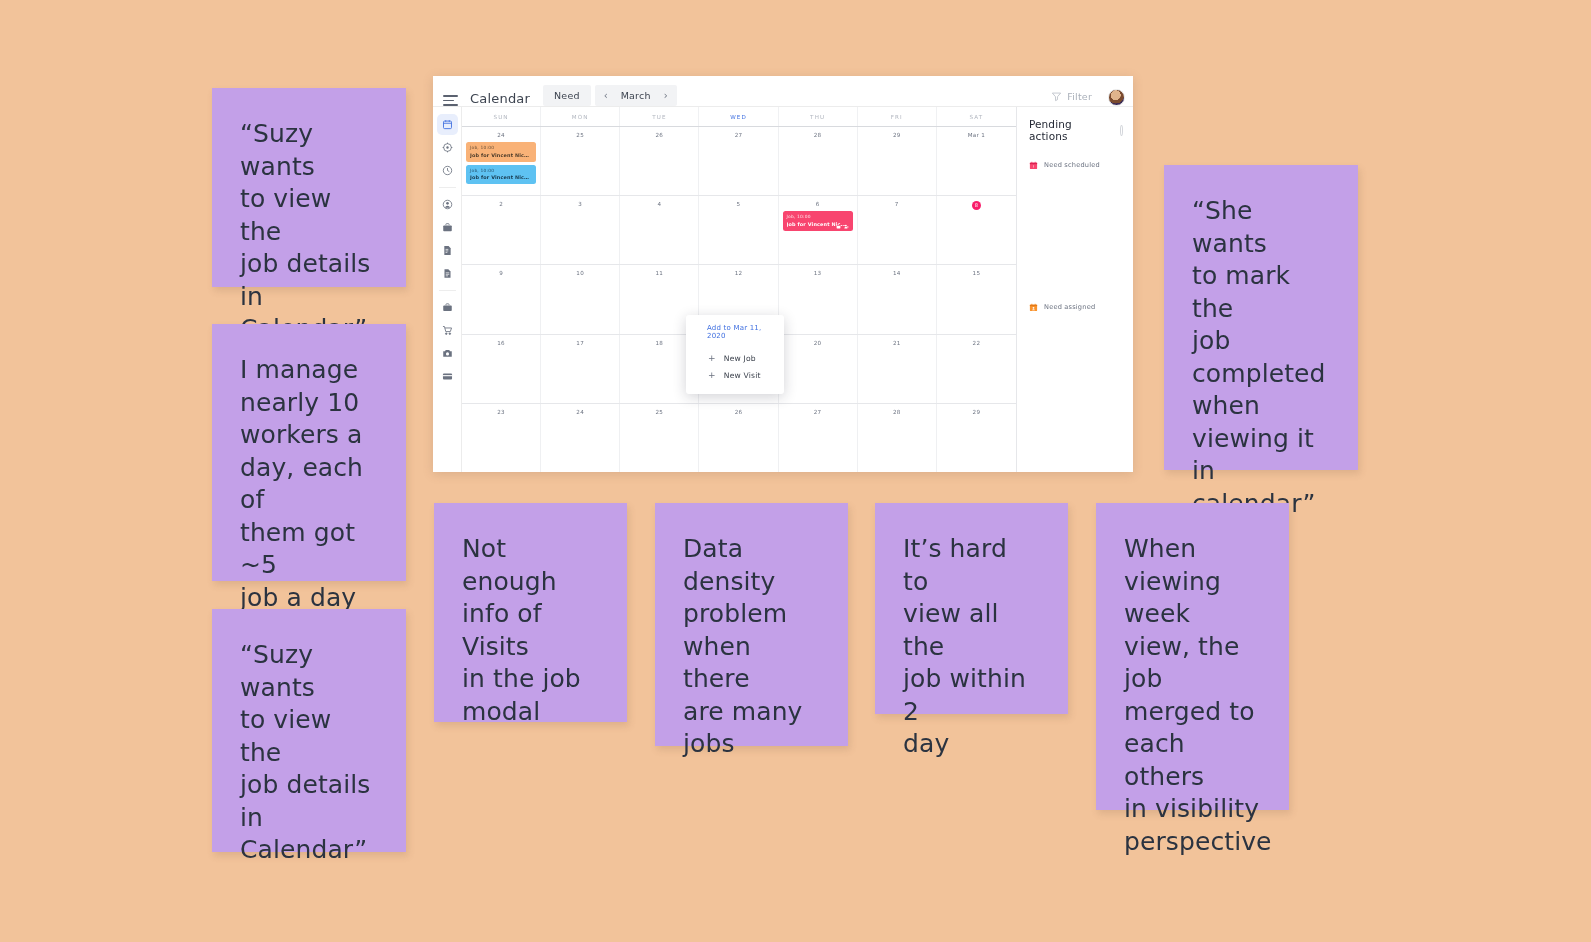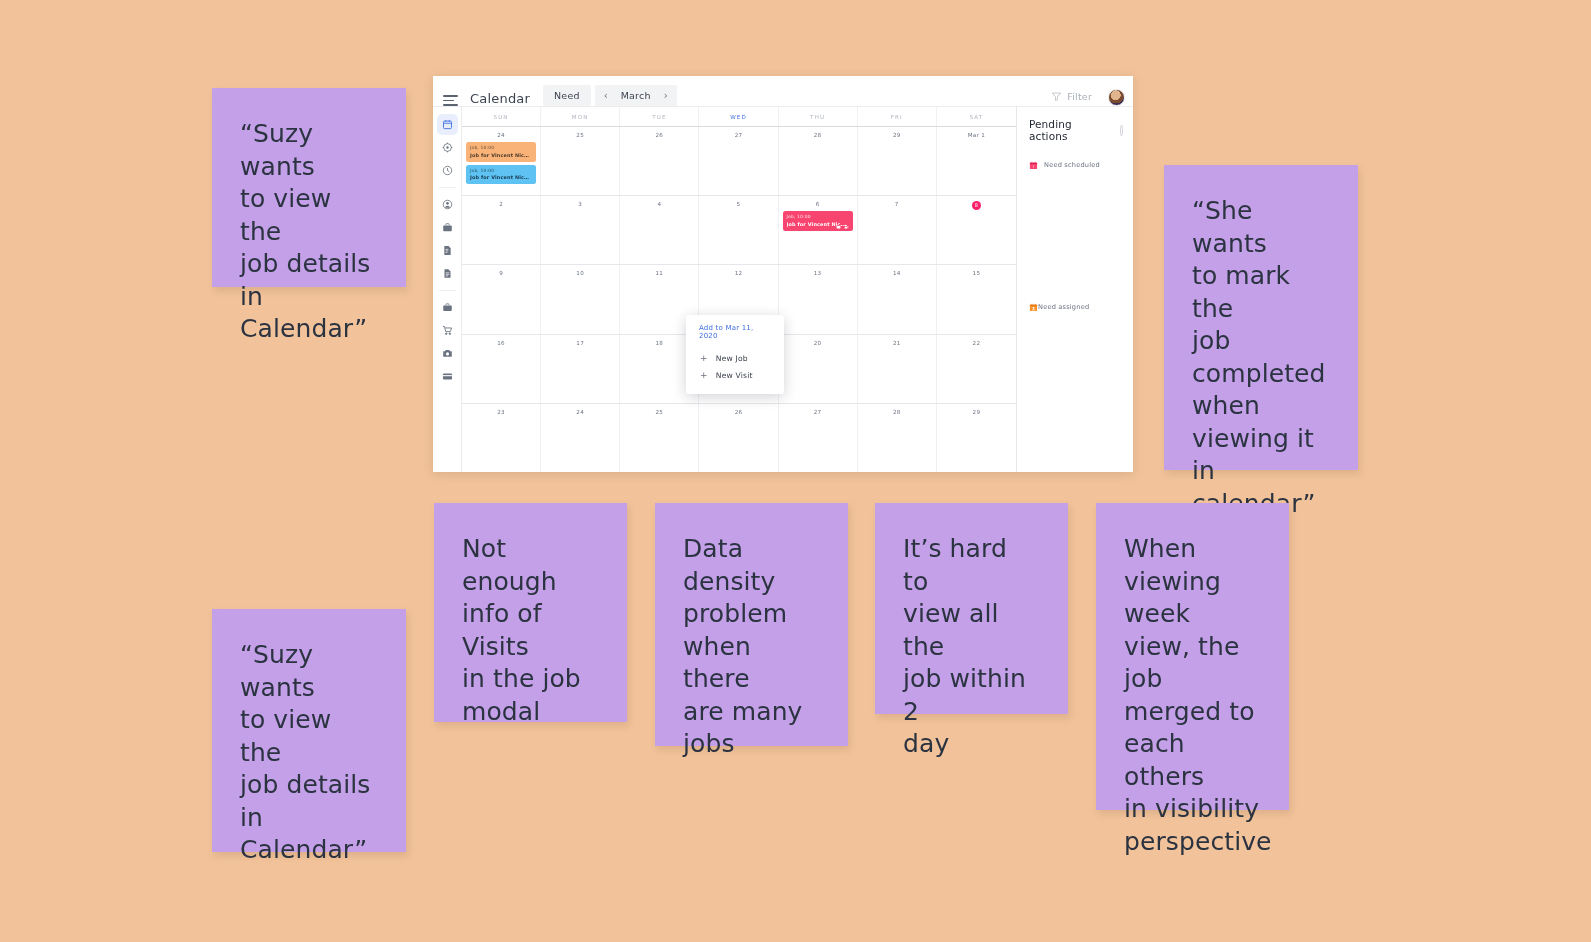--- a/index.html
+++ b/index.html
@@ -123,51 +123,57 @@
   .event.orange { background: #f9b277; color: #4a3a29; }
   .event.blue   { background: #5ec2f2; color: #17384c; }
   .event.red    { background: #f8456f; color: #ffffff; }
   .event .eicons { position: absolute; right: 4px; top: 3px; display: flex; gap: 3px; align-items: center; }
 
   
   .popover {
     position: absolute; left: 224px; top: 208px; width: 98px;
     background: #fff; border-radius: 3px;
     box-shadow: 0 3px 14px rgba(30,30,50,.20);
-    padding: 9px 0 10px; z-index: 20;
+    padding: 9px 8px 10px; z-index: 20;
   }
   .pop-title { font-size: 7px; color: #3f6fe0; padding: 0 13px 10px; letter-spacing: .2px; }
   .pop-item {
     display: flex; align-items: center; gap: 8px;
     padding: 4px 13px 4px 14px; font-size: 7.6px; color: #3b414c; cursor: pointer; letter-spacing:.2px;
   }
   .pop-plus { color: #6b7280; font-size: 9px; line-height: 1; }
 
   
   .pending {
     width: 117px; flex: 0 0 117px; border-left: 1px solid #e6e7ea;
     padding: 11px 10px 0 12px; background: #fff; position: relative;
   }
   .pending-head { display: flex; align-items: center; justify-content: space-between; margin-bottom: 13px; gap: 48px; }
   .pending-title { font-size: 10.5px; color: #1f2430; letter-spacing: .1px; }
   .pending-circle { width: 11px; height: 11px; border-radius: 50%; border: 1px solid #d3d6db; cursor: pointer; }
   .pend-item { display: flex; align-items: center; gap: 6px; }
   .pend-label { font-size: 6.6px; color: #6b7280; letter-spacing: .2px; }
-  .pend-assigned { position: absolute; left: 12px; top: 190px; display: flex; align-items: center; }
+  .pend-assigned { position: absolute; left: 12px; top: 190px; display: flex; align-items: center; gap: 6px; }
 </style>
 </head>
 <body>
 
 <div id="board">
 
   <div class="note" style="left:212px;top:88px;width:194px;height:199px;">“Suzy wants
 to view the
 job details in
 Calendar”</div>
 
+  <div class="note" style="left:212px;top:324px;width:194px;height:257px;">I manage
+nearly 10
+workers a
+day, each of
+them got ~5
+job a day</div>
 
   <div class="note" style="left:212px;top:609px;width:194px;height:243px;">“Suzy wants
 to view the
 job details in
 Calendar”</div>
 
   <div class="note" style="left:1164px;top:165px;width:194px;height:305px;">“She wants
 to mark the
 job
 completed

